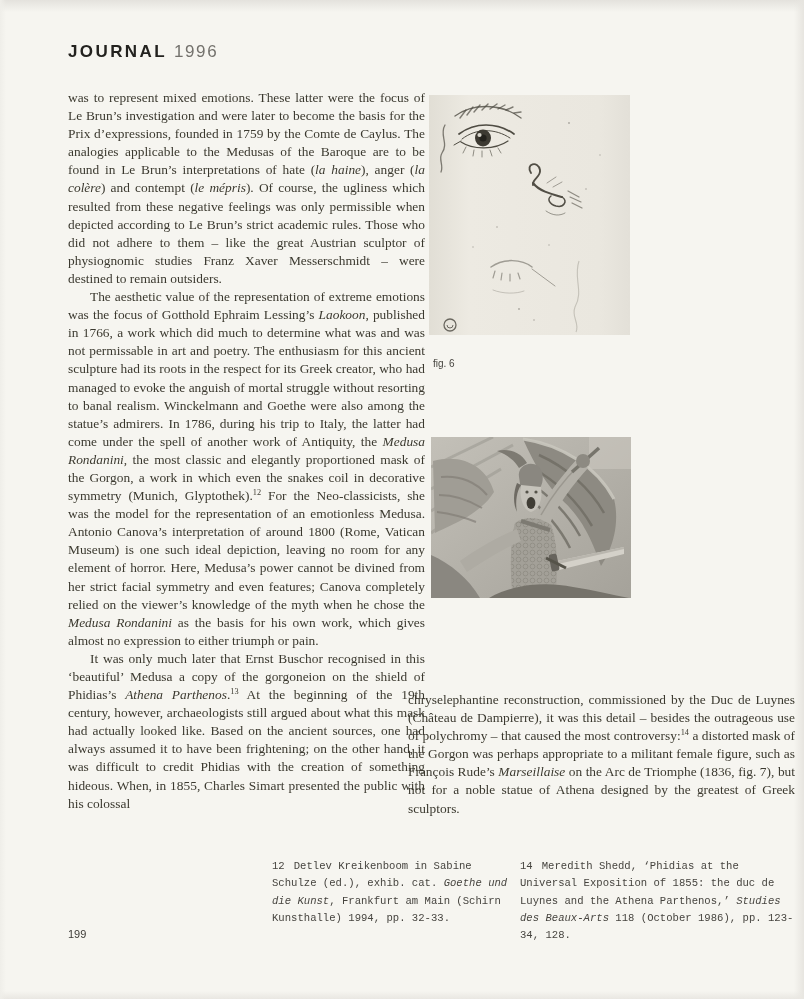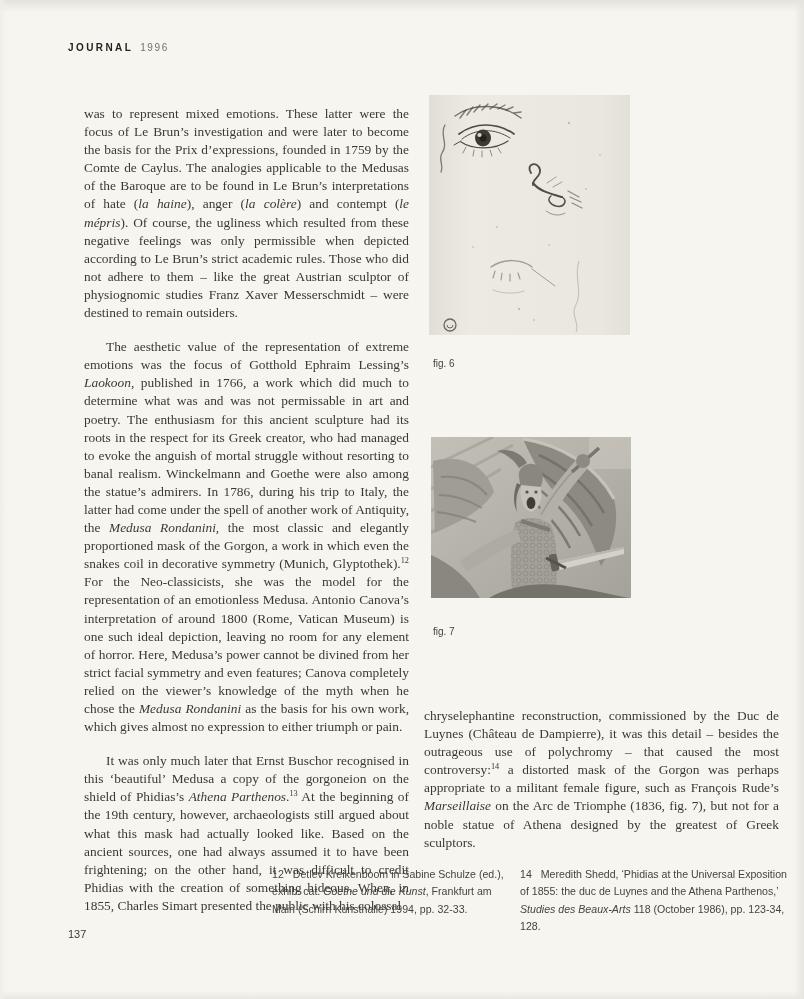--- a/index.html
+++ b/index.html
@@ -14,27 +14,27 @@
   .edge-top { top:0; left:0; right:0; height:12px;
     background:linear-gradient(180deg,#e4e2dd 0%, rgba(246,245,240,0) 100%); }
   .edge-right { top:0; right:0; width:10px; height:100%;
     background:linear-gradient(270deg,#e7e5e0 0%, rgba(246,245,240,0) 100%); }
   .edge-bottom { bottom:0; left:0; right:0; height:8px;
     background:linear-gradient(0deg,#e9e7e2 0%, rgba(246,245,240,0) 100%); }
   .edge-left { top:0; left:0; width:6px; height:100%;
     background:linear-gradient(90deg,#efeee9 0%, rgba(246,245,240,0) 100%); }
 
   .header { position:absolute; left:68px; top:42px;
-    font-family:"Liberation Sans", sans-serif; font-size:10px; }
+    font-family:"Liberation Sans", sans-serif; font-size:17px; }
   .header .journal { font-weight:bold; letter-spacing:2.4px; color:#23221f; }
   .header .year { font-weight:normal; letter-spacing:1.6px; color:#73716c; margin-left:7px; }
 
   .col { position:absolute; color:#3b392f; font-size:13.4px; line-height:18.1px;
     text-align:justify; }
-  .col p { margin:16px; }
+  .col p { margin:0; }
   .col p.indent { text-indent:22px; }
   .col i { font-style:italic; }
   .col sup { font-size:0.62em; vertical-align:super; line-height:0; }
 
   .col-left  { left:68px;  top:89px;  width:357px; }
   .col-right { left:408px; top:691px; width:387px; }
 
   .figure-img { position:absolute; }
   .figure-img svg { display:block; }
 
@@ -42,21 +42,21 @@
     font-size:10px; line-height:17.8px; color:#46443f; }
   .caption .fig-label { display:block; }
   .caption i { font-style:italic; }
   .caption-fig6 { left:433px; top:355px; width:345px; }
   .caption-fig7 { left:433px; top:623px; width:345px; }
 
   .footnotes { position:absolute; font-family:"Liberation Sans", sans-serif;
     font-size:10.6px; line-height:17.3px; color:#46443f; }
   .fn-col-left  { left:272px; top:858px; width:245px; }
   .fn-col-right { left:520px; top:858px; width:277px; }
-  .footnote { margin:8px 0 13px 0; }
+  .footnote { margin:0 0 13px 0;font-family:Liberation Mono, monospace; }
   .footnote .fn-num { margin-right:9px; }
   .footnotes i { font-style:italic; }
 
   .page-number { position:absolute; left:68px; top:928px;
     font-family:"Liberation Sans", sans-serif; font-size:11px; color:#3c3a36; }
 </style>
 </head>
 <body>
 
 <div class="page">
@@ -197,30 +197,29 @@
         <polygon points="126,124 193,110 193,112 127,127" fill="#b9b6ae"></polygon>
         <rect x="119" y="117" width="8" height="17" rx="2" fill="#66635b" transform="rotate(-12 123 125)"></rect>
         <path d="M115,121 L135,131" stroke="#55524a" stroke-width="3"></path>
 
         <path d="M58,161 C80,148 112,144 142,150 C162,153 182,158 198,161 Z" fill="#75726a"></path>
       </g>
     </svg>
   </div>
 
   <div class="caption caption-fig7">
-    <span class="fig-label">fig. 7</span>
   </div>
 
   <div class="footnotes fn-col-left">
     <div class="footnote">
       <span class="fn-num">12</span><span>Detlev Kreikenboom in Sabine Schulze (ed.), exhib. cat. <i>Goethe und die Kunst</i>, Frankfurt am Main (Schirn Kunsthalle) 1994, pp. 32-33.</span>
     </div>
   </div>
 
   <div class="footnotes fn-col-right">
     <div class="footnote">
       <span class="fn-num">14</span><span>Meredith Shedd, ‘Phidias at the Universal Exposition of 1855: the duc de Luynes and the Athena Parthenos,’ <i>Studies des Beaux-Arts</i> 118 (October 1986), pp. 123-34, 128.</span>
     </div>
   </div>
 
-  <div class="page-number">137</div>
+  <div class="page-number">199</div>
 
 </div>
 
 </body></html>

